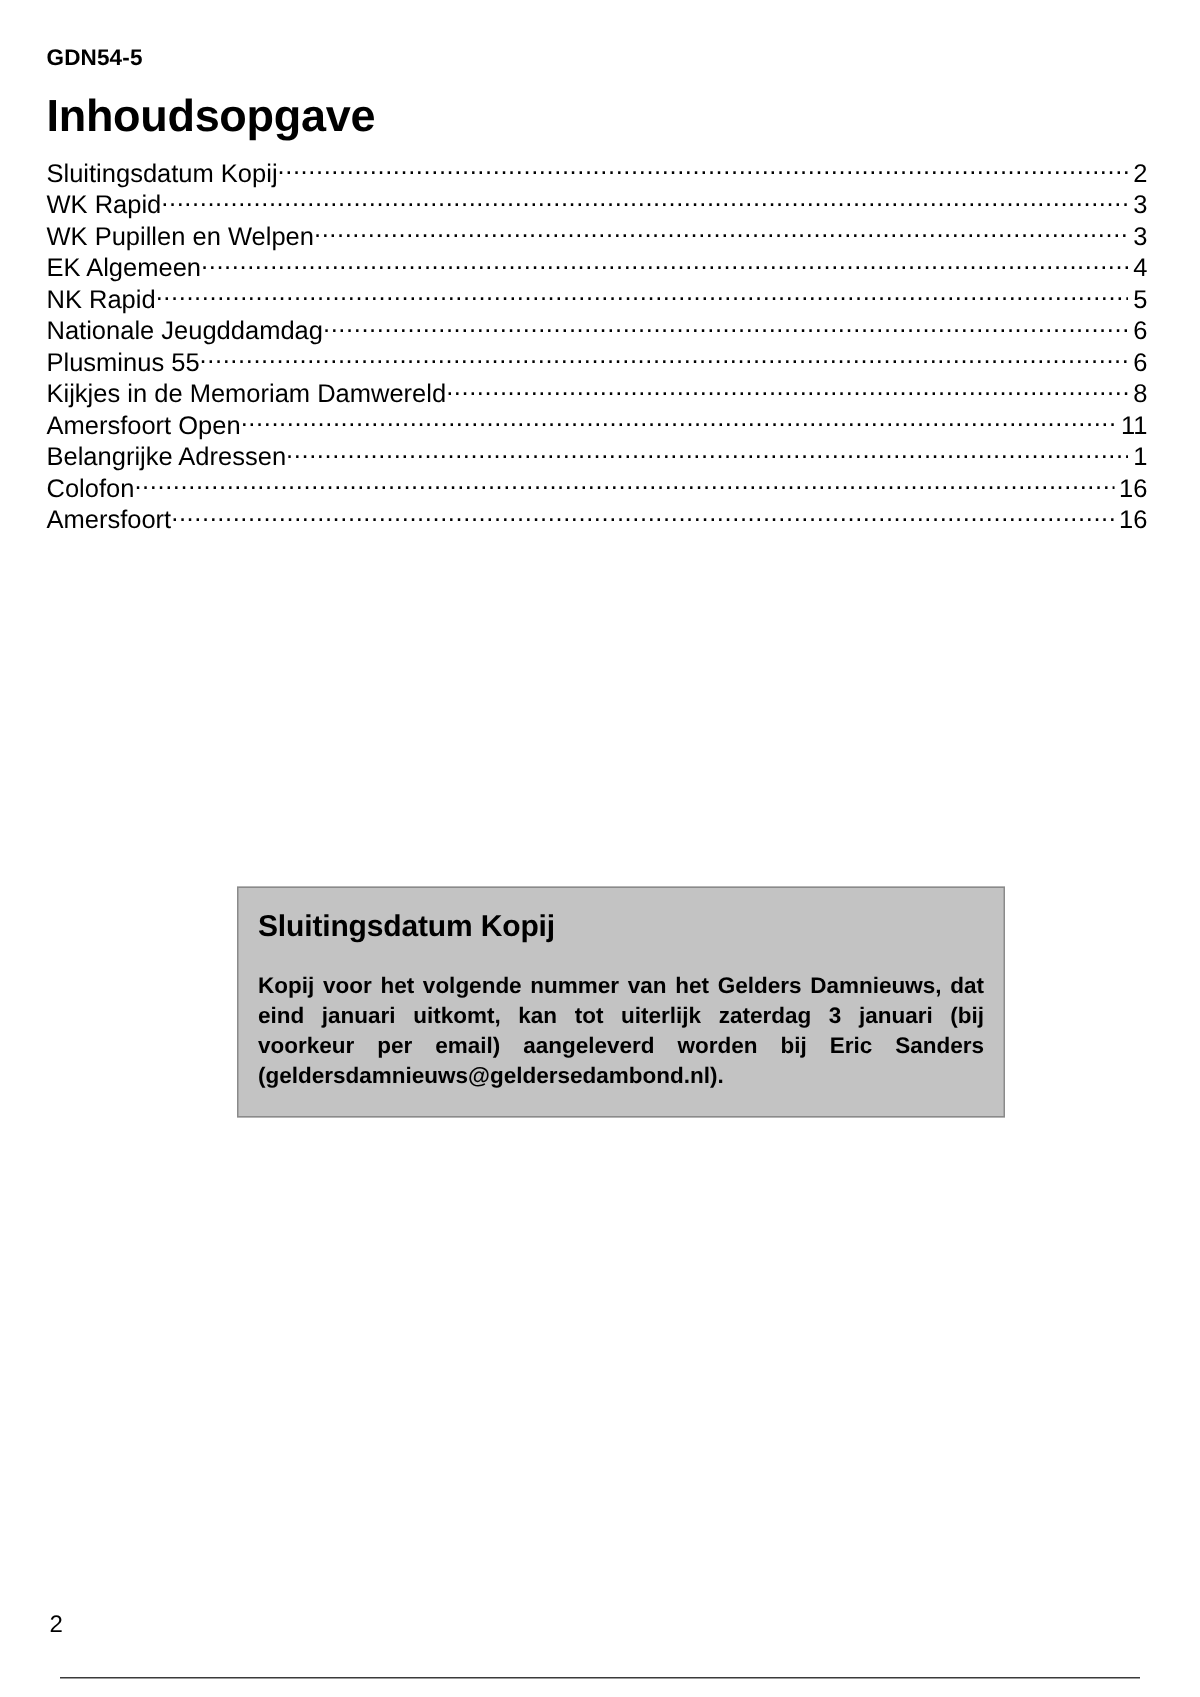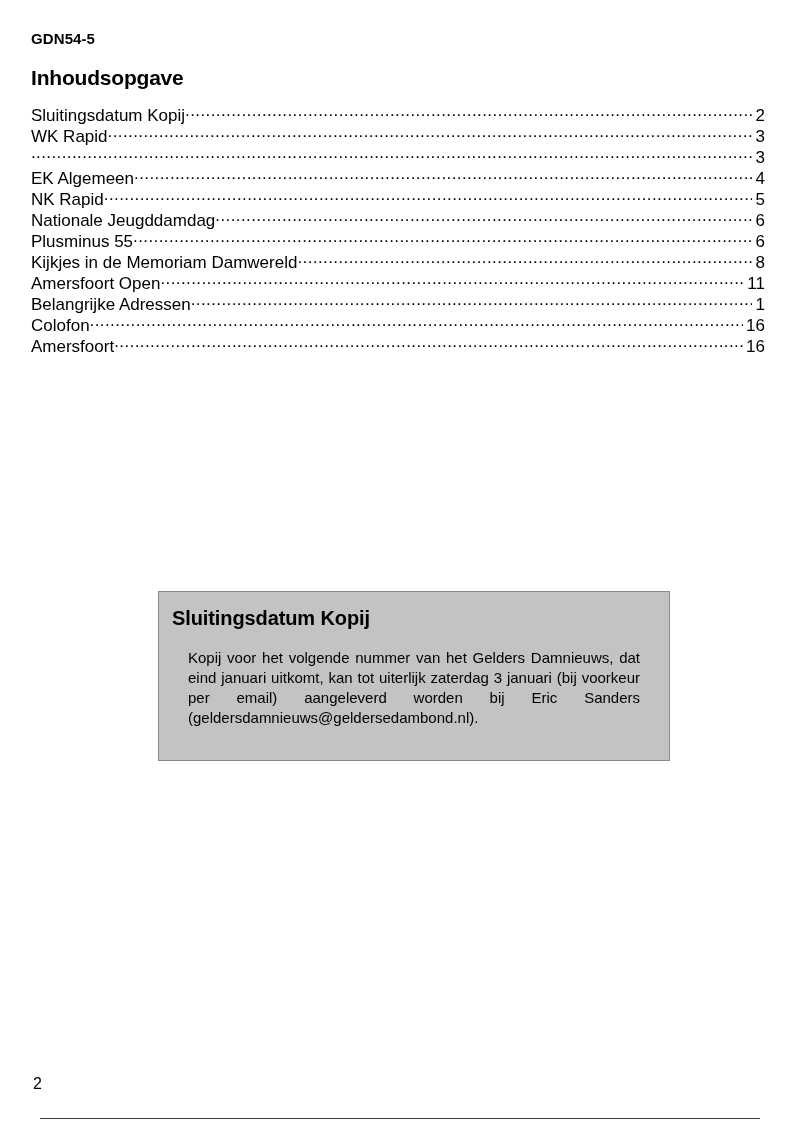--- a/index.html
+++ b/index.html
@@ -27,21 +27,21 @@
     font-size: 15px;
     font-weight: bold;
     letter-spacing: 0.1px;
   }
 
   
   .doc-title {
     position: absolute;
     left: 31px;
     top: 60px;
-    font-size: 21px;
+    font-size: 30px;
     font-weight: bold;
     line-height: 36px;
     letter-spacing: -0.2px;
     text-align: right;
   }
 
   
   .toc {
     position: absolute;
     left: 31px;
@@ -98,21 +98,22 @@
     font-size: 20px;
     font-weight: bold;
     line-height: 24px;
     margin: 0 0 18px 0;
     letter-spacing: -0.1px;
   }
   .notice-body {
     font-size: 15px;
     line-height: 20px;
     text-align: justify;
-    margin: 16px;
+    margin: 0;
+    font-weight: bold;
   }
 
   
   .footer-page-number {
     position: absolute;
     left: 33px;
     top: 1074px;
     font-size: 16px;
     line-height: 20px;
   }
@@ -139,20 +140,21 @@
         <span class="toc-label">Sluitingsdatum Kopij</span>
         <span class="toc-leader"></span>
         <span class="toc-page">2</span>
       </div>
       <div class="toc-entry">
         <span class="toc-label">WK Rapid</span>
         <span class="toc-leader"></span>
         <span class="toc-page">3</span>
       </div>
       <div class="toc-entry">
+        <span class="toc-label">WK Pupillen en Welpen</span>
         <span class="toc-leader"></span>
         <span class="toc-page">3</span>
       </div>
       <div class="toc-entry">
         <span class="toc-label">EK Algemeen</span>
         <span class="toc-leader"></span>
         <span class="toc-page">4</span>
       </div>
       <div class="toc-entry">
         <span class="toc-label">NK Rapid</span>

